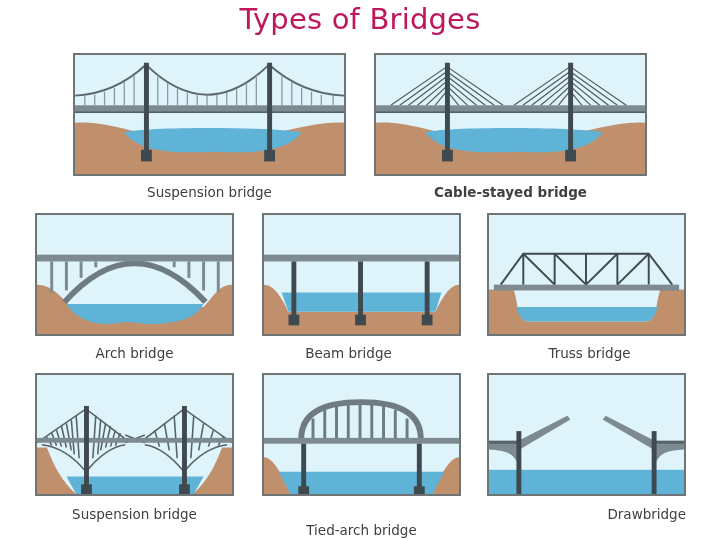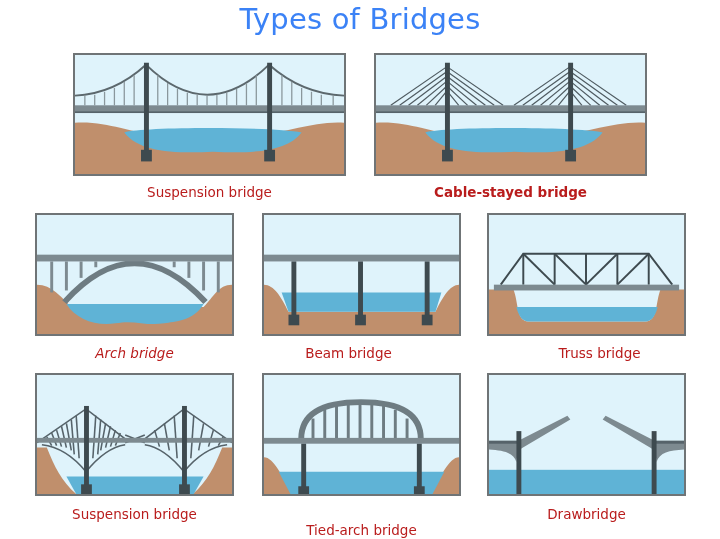--- a/index.html
+++ b/index.html
@@ -1,20 +1,20 @@
 <!DOCTYPE html>
 <html><head>
 <meta charset="utf-8">
 <style>
   html,body{margin:0;padding:0;background:#ffffff;}
   body{width:720px;height:539px;position:relative;overflow:hidden;font-family:"DejaVu Sans","Liberation Sans",sans-serif;}
-  .title{position:absolute;left:0;top:2px;width:720px;text-align:center;font-size:29px;color:#3b82f6;letter-spacing:0.2px;}
+  .title{position:absolute;left:0;top:2px;width:720px;text-align:center;font-size:29px;color:#be185d;letter-spacing:0.2px;}
   .panel{position:absolute;box-sizing:border-box;border:2px solid #6f7476;background:#dff3fb;overflow:hidden;}
   .panel svg{position:absolute;left:0;top:0;width:100%;height:100%;}
-  .caption{position:absolute;text-align:center;font-size:13.5px;color:#b91c1c;}
+  .caption{position:absolute;text-align:center;font-size:13.5px;color:#404040;}
 </style>
 </head>
 <body>
 
 <div class="title">Types of Bridges</div>
 
 <div class="panel" style="left:73px;top:53px;width:273px;height:123px;">
   <svg viewBox="0 0 273 123" preserveAspectRatio="none">
     <path d="M0 70 C40 68 60 85 90 80 L180 80 C210 85 235 68 273 70 L273 123 L0 123Z" fill="#c08f6c"></path>
     <path d="M50 80 C70 74 200 74 230 80 C215 100 180 102 140 100 C100 102 65 100 50 80Z" fill="#5fb3d6"></path>
@@ -105,21 +105,21 @@
         <line x1="45" y1="48" x2="45" y2="65"></line>
         <line x1="60" y1="48" x2="60" y2="54"></line>
       <line x1="140" y1="48" x2="140" y2="54"></line>
         <line x1="155" y1="48" x2="155" y2="65"></line>
         <line x1="170" y1="48" x2="170" y2="78"></line>
         <line x1="185" y1="48" x2="185" y2="80"></line>
     </g>
     <rect x="0" y="41" width="199" height="7" fill="#7d8a90"></rect>
   </svg>
 </div>
-<div class="caption" style="left:35px;top:345px;width:199px;font-style:italic;">Arch bridge</div>
+<div class="caption" style="left:35px;top:345px;width:199px;">Arch bridge</div>
 
 <div class="panel" style="left:262px;top:213px;width:199px;height:123px;">
   <svg viewBox="0 0 199 123" preserveAspectRatio="none">
     <path d="M0 72 C10 72 18 85 25 100 L175 100 C182 85 190 72 199 72 L199 123 L0 123Z" fill="#c08f6c"></path>
     <path d="M18 80 L181 80 L175 100 L25 100Z" fill="#5fb3d6"></path>
     <rect x="0" y="41" width="199" height="7" fill="#7d8a90"></rect>
     <rect x="28" y="48" width="5" height="58" fill="#3e4a4f"></rect>
     <rect x="96" y="48" width="5" height="58" fill="#3e4a4f"></rect>
     <rect x="164" y="48" width="5" height="58" fill="#3e4a4f"></rect>
     <rect x="25" y="103" width="11" height="11" fill="#3e4a4f"></rect>
@@ -141,21 +141,21 @@
         <line x1="131" y1="40" x2="131" y2="72"></line>
         <line x1="163" y1="40" x2="163" y2="72"></line>
       <line x1="35" y1="40" x2="67" y2="72"></line>
         <line x1="67" y1="40" x2="99" y2="72"></line>
         <line x1="131" y1="40" x2="99" y2="72"></line>
         <line x1="163" y1="40" x2="131" y2="72"></line>
     </g>
     <rect x="5" y="72" width="189" height="6" fill="#7d8a90"></rect>
   </svg>
 </div>
-<div class="caption" style="left:500px;top:345px;width:199px;">Truss bridge</div>
+<div class="caption" style="left:490px;top:345px;width:199px;">Truss bridge</div>
 
 <div class="panel" style="left:35px;top:373px;width:199px;height:123px;">
   <svg viewBox="0 0 199 123" preserveAspectRatio="none">
     <path d="M0 75 L10 75 C18 95 25 110 40 123 L0 123Z" fill="#c08f6c"></path>
     <path d="M199 75 L189 75 C181 95 174 110 159 123 L199 123Z" fill="#c08f6c"></path>
     <path d="M30 105 L170 105 L160 123 L40 123Z" fill="#5fb3d6"></path>
     <g stroke="#56636a" stroke-width="1.6" fill="none">
       <path d="M0 70 L50 35 L90 66 L110 66 L150 35 L199 70"></path>
       <path d="M5 72 Q30 75 50 100 Q70 75 90 72"></path>
       <path d="M110 72 Q130 75 150 100 Q170 75 194 72"></path>
@@ -221,13 +221,13 @@
   <svg viewBox="0 0 199 123" preserveAspectRatio="none">
     <rect x="0" y="98" width="199" height="25" fill="#5fb3d6"></rect>
     <path d="M0 68 L30 68 L80 42 L83 46 L33 76 C30 80 28 85 28 90 C25 80 15 78 0 77Z" fill="#7d8a90"></path>
     <path d="M199 68 L169 68 L119 42 L116 46 L166 76 C169 80 171 85 171 90 C174 80 184 78 199 77Z" fill="#7d8a90"></path>
     <rect x="0" y="68" width="30" height="3" fill="#56636a"></rect>
     <rect x="169" y="68" width="30" height="3" fill="#56636a"></rect>
     <rect x="28" y="58" width="5" height="65" fill="#3e4a4f"></rect>
     <rect x="166" y="58" width="5" height="65" fill="#3e4a4f"></rect>
   </svg>
 </div>
-<div class="caption" style="left:487px;top:506px;width:199px;">Drawbridge</div>
+<div class="caption" style="left:487px;top:506px;width:199px;text-align:right;">Drawbridge</div>
 
 </body></html>

